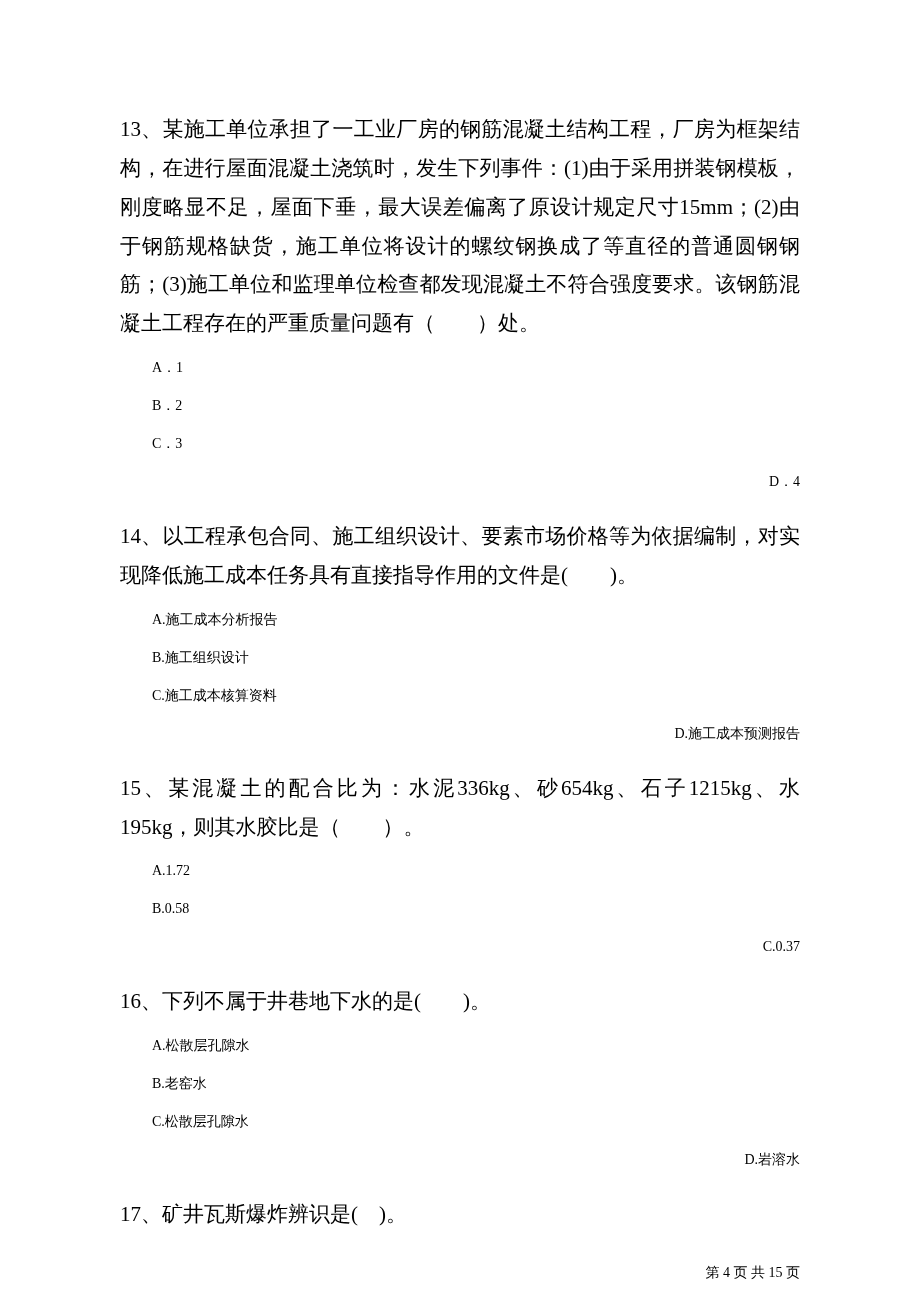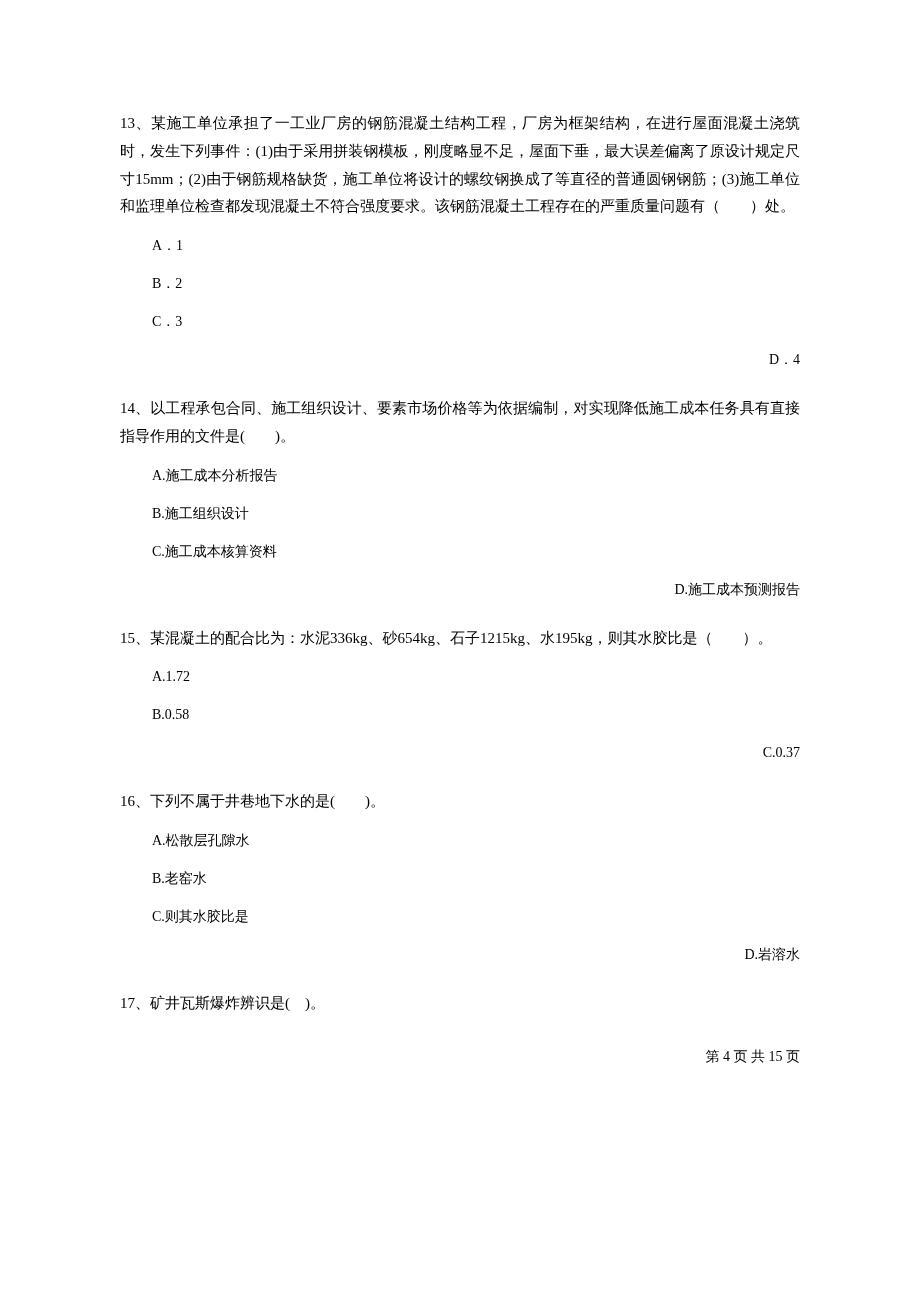--- a/index.html
+++ b/index.html
@@ -12,21 +12,21 @@
   }
   .page {
     padding: 110px 120px 40px 120px;
     box-sizing: border-box;
     width: 920px;
   }
   .question {
     margin-bottom: 28px;
   }
   .q-text {
-    font-size: 15px;
+    font-size: 21px;
     line-height: 1.85;
     text-align: justify;
     margin: 0;
   }
   .options {
     margin-top: 18px;
     padding-left: 32px;
   }
   .option {
     font-size: 14px;
@@ -76,21 +76,21 @@
       <div class="option">B.0.58</div>
       <div class="option">C.0.37</div>
     </div>
   </div>
 
   <div class="question">
     <p class="q-text"><span>16、</span><span>下列不属于井巷地下水的是(　　)。</span></p>
     <div class="options">
       <div class="option">A.松散层孔隙水</div>
       <div class="option">B.老窑水</div>
-      <div class="option">C.则其水胶比是</div>
+      <div class="option">C.松散层孔隙水</div>
       <div class="option">D.岩溶水</div>
     </div>
   </div>
 
   <div class="question">
     <p class="q-text"><span>17、</span><span>矿井瓦斯爆炸辨识是(　)。</span></p>
   </div>
 
   <div class="footer">第 4 页 共 15 页</div>
 

